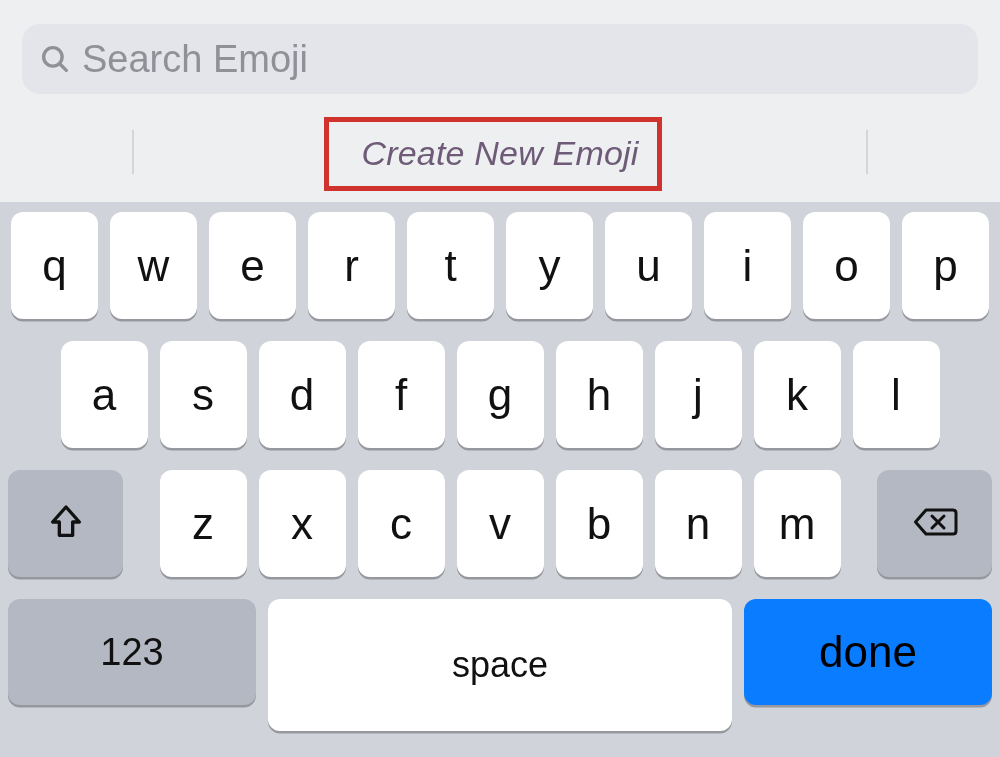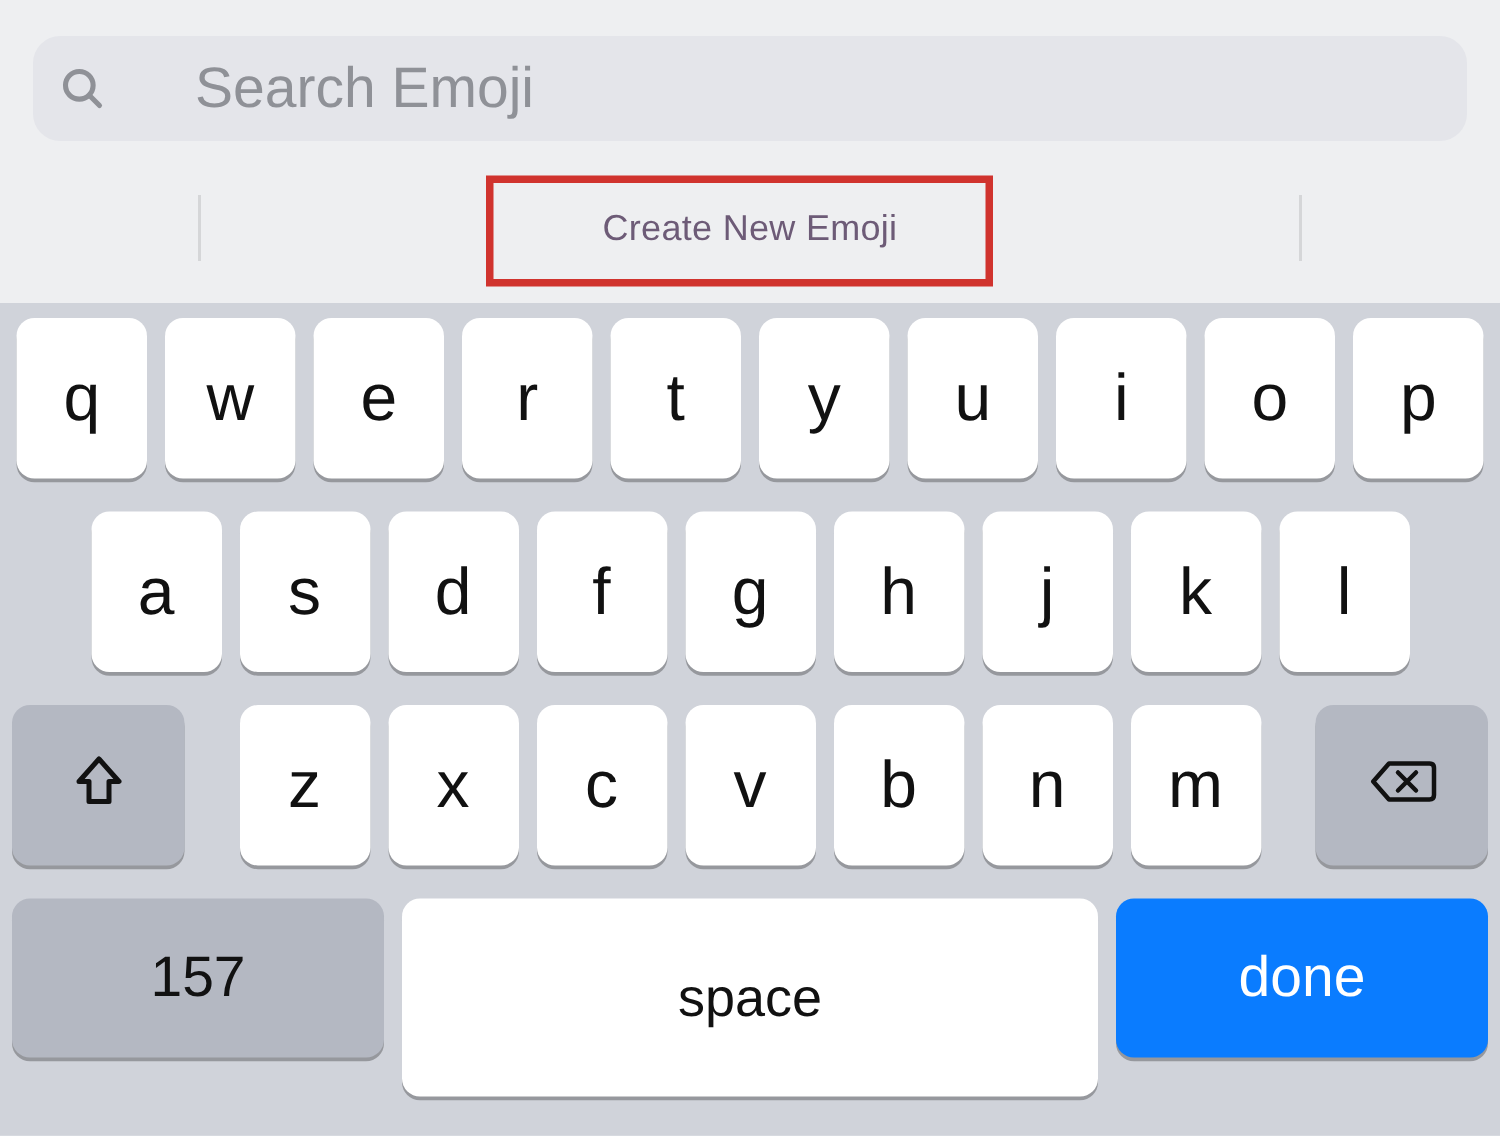--- a/index.html
+++ b/index.html
@@ -16,21 +16,20 @@
       position: relative;
     }
     .search-bar {
       margin: 24px 22px 18px 22px;
       height: 70px;
       background: #e4e5ea;
       border-radius: 18px;
       display: flex;
       align-items: center;
       padding: 0 16px;
-      gap: 48px;
     }
     .search-icon svg {
       width: 34px;
       height: 34px;
       display: block;
     }
     .search-placeholder {
       color: #8f9197;
       font-size: 38px;
       font-weight: 400;
@@ -48,23 +47,24 @@
       position: absolute;
       top: 18px;
       height: 44px;
       width: 2px;
       background: rgba(0,0,0,0.10);
     }
     .suggest-divider.left { left: 132px; }
     .suggest-divider.right { right: 132px; }
     .create-emoji-text {
       color: #6d5b77;
-      font-size: 24px;
+      font-size: 34px;
       font-weight: 400;
       letter-spacing: 0.2px;
+      font-style: italic;
     }
     .highlight-box {
       position: absolute;
       border: 5px solid #d0332e;
       top: 117px;
       left: 324px;
       width: 338px;
       height: 74px;
       pointer-events: none;
     }
@@ -143,22 +143,22 @@
     }
     .key-done {
       flex: 0 0 248px;
       height: 106px;
       background: #0a7cff;
       border-radius: 12px;
       box-shadow: 0 2.5px 0 rgba(0,0,0,0.28);
       display: flex;
       align-items: center;
       justify-content: center;
-      font-size: 38px;
-      color: #ffffff;
+      font-size: 44px;
+      color: #000000;
     }
   </style>
 </head>
 <body>
 
 <div class="search-bar">
   <span class="search-icon">
     <svg viewBox="0 0 24 24" fill="none" stroke="#8f9197" stroke-width="2.4" stroke-linecap="round">
       <circle cx="10.5" cy="10.5" r="6.5"></circle>
       <line x1="20" y1="20" x2="15.3" y2="15.3"></line>
@@ -224,18 +224,18 @@
         <svg width="46" height="36" viewBox="0 0 30 24" fill="none" stroke="#111" stroke-width="2" stroke-linejoin="round" stroke-linecap="round">
           <path d="M9 4 L27 4 Q29 4 29 6 L29 18 Q29 20 27 20 L9 20 L2 12 Z"></path>
           <line x1="13" y1="8" x2="21" y2="16"></line>
           <line x1="21" y1="8" x2="13" y2="16"></line>
         </svg>
       </span>
     </div>
   </div>
 
   <div class="bottom-row">
-    <div class="key-123">157</div>
+    <div class="key-123">123</div>
     <div class="key-space">space</div>
     <div class="key-done">done</div>
   </div>
 
 </div>
 
 </body></html>

